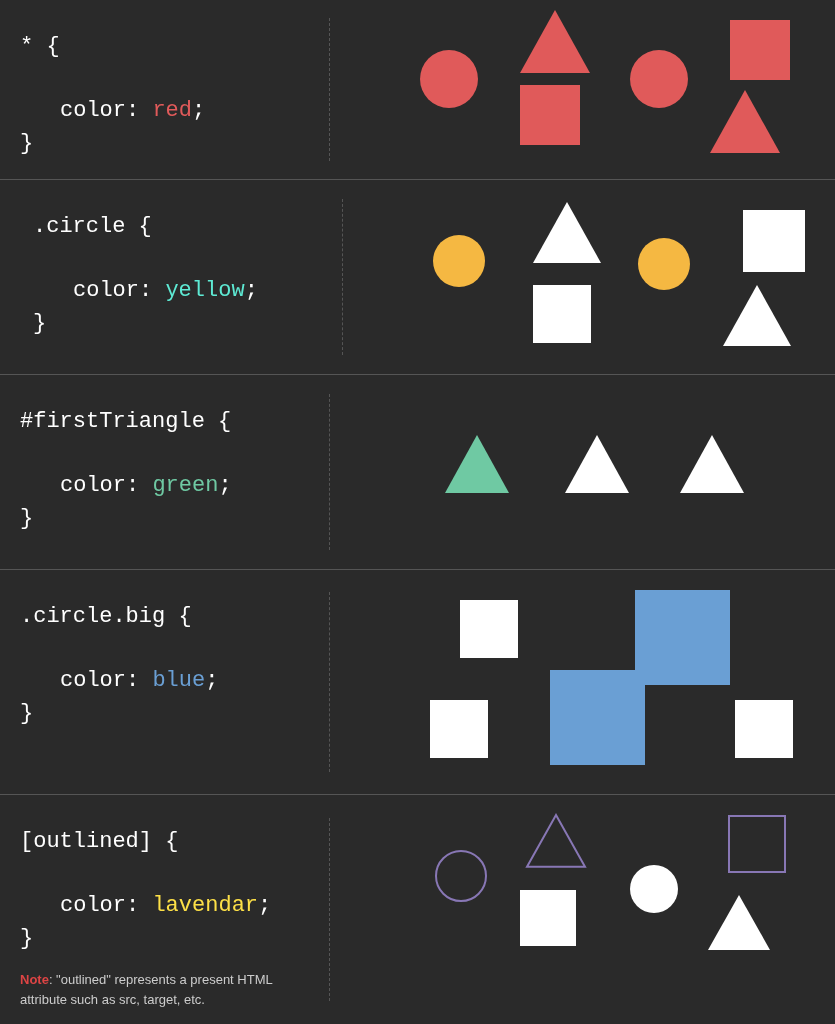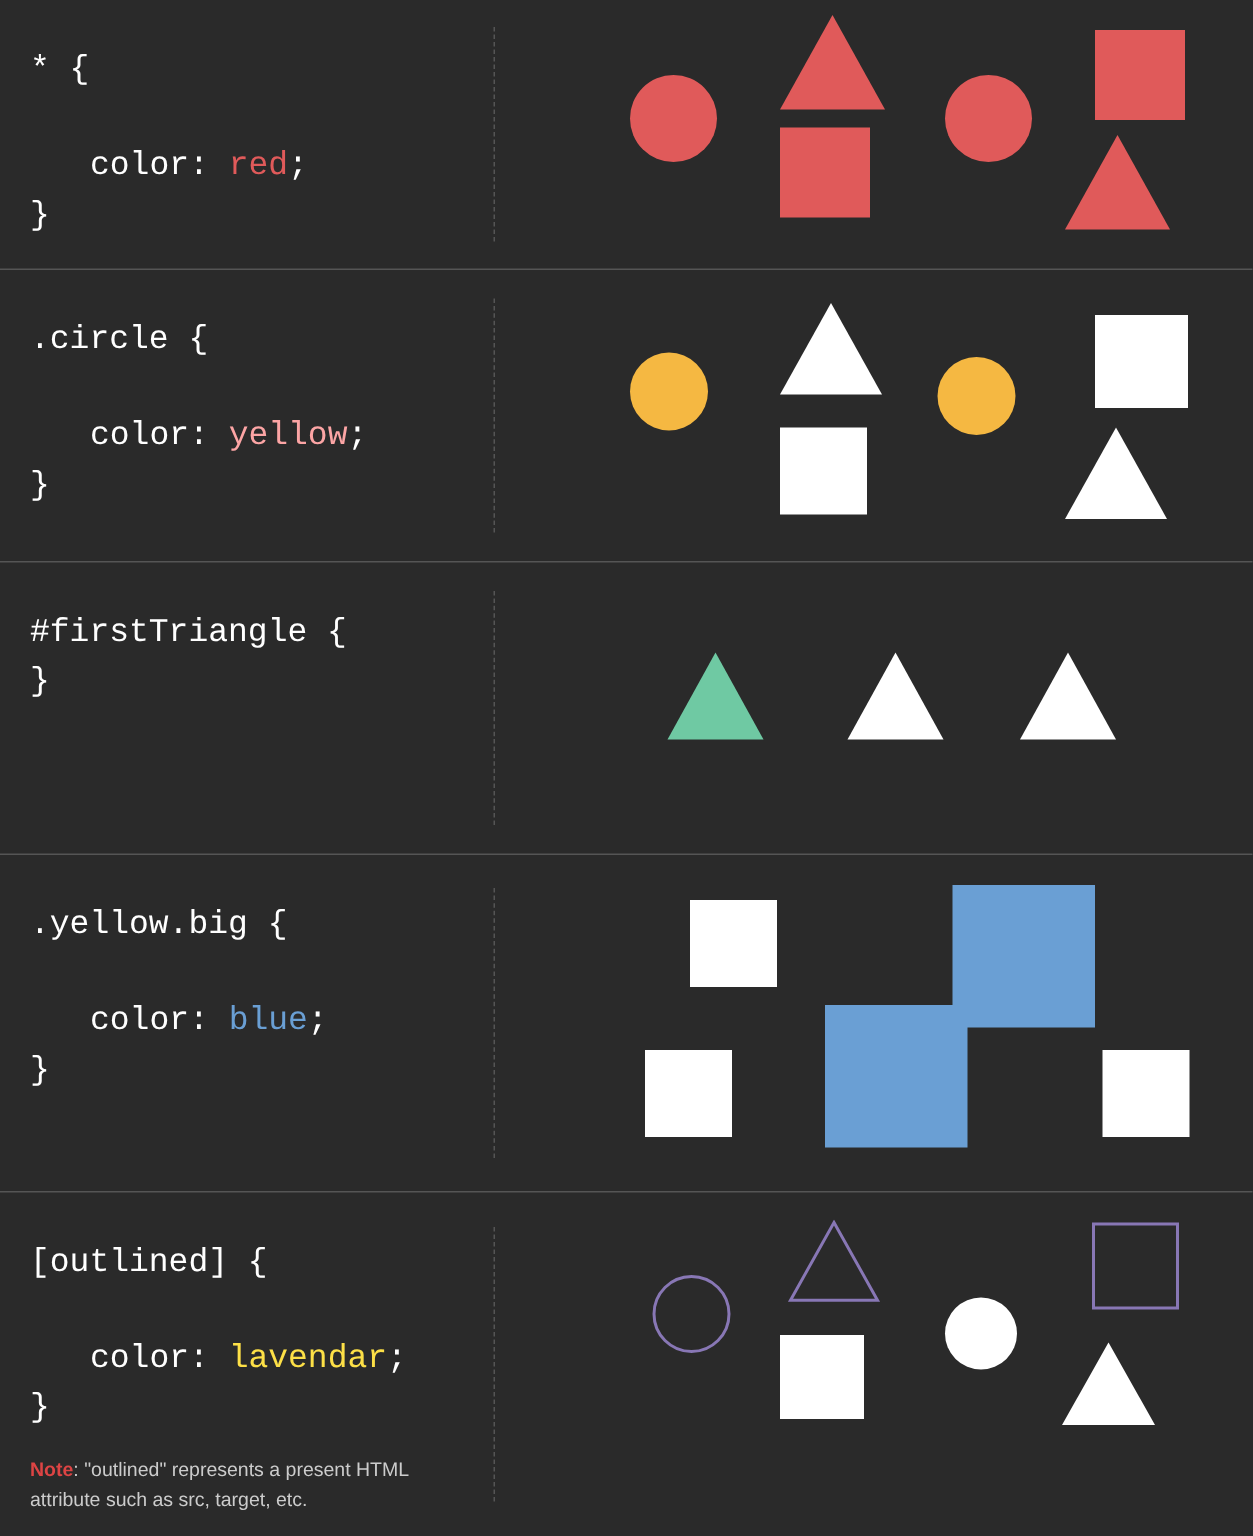--- a/index.html
+++ b/index.html
@@ -33,21 +33,21 @@
     border-right: 1px dashed #555;
   }
   .shape-col {
     flex: 1;
     position: relative;
     padding: 20px;
   }
   .selector { color: #fff; }
   .prop { color: #fff; padding-left: 40px; margin-top: 31px; }
   .val-red { color: #e05a5a; }
-  .val-yellow { color: #fca5a5; }
+  .val-yellow { color: #5eead4; }
   .val-green { color: #6fc9a3; }
   .val-blue { color: #6a9fd4; text-align: right; }
   .val-lavendar { color: #fde047; }
   .note {
     font-size: 13px;
     color: #ccc;
     margin-top: 15px;
     font-family: Arial, sans-serif;
   }
   .note-label { color: #d44; font-weight: bold; margin-top: 32px; }
@@ -68,49 +68,50 @@
       </div>
       <div class="shape-col">
         <div class="shape circle" style="left: 90px; top: 50px; width: 58px; height: 58px; background: rgb(224, 90, 90);"></div>
         <div class="shape triangle" style="left: 190px; top: 10px; border-left: 35px solid transparent; border-right: 35px solid transparent; border-bottom: 63px solid rgb(224, 90, 90);"></div>
         <div class="shape square" style="left: 190px; top: 85px; width: 60px; height: 60px; background: rgb(224, 90, 90);"></div>
         <div class="shape circle" style="left: 300px; top: 50px; width: 58px; height: 58px; background: rgb(224, 90, 90);"></div>
         <div class="shape square" style="left: 400px; top: 20px; width: 60px; height: 60px; background: rgb(224, 90, 90);"></div>
         <div class="shape triangle" style="left: 380px; top: 90px; border-left: 35px solid transparent; border-right: 35px solid transparent; border-bottom: 63px solid rgb(224, 90, 90);"></div>
       </div>
     </div>
-    <div class="row" style="height: 195px;">
+    <div class="row" style="height: 195px; padding-left: 13px;">
       <div class="code-col">
         <div><span class="selector">.circle {</span></div>
         <div class="prop"><span>color: </span><span class="val-yellow">yellow</span><span>;</span></div>
         <div>}</div>
       </div>
       <div class="shape-col">
         <div class="shape circle" style="left: 90px; top: 55px; width: 52px; height: 52px; background: rgb(245, 184, 66);"></div>
         <div class="shape triangle" style="left: 190px; top: 22px; border-left: 34px solid transparent; border-right: 34px solid transparent; border-bottom: 61.2px solid rgb(255, 255, 255);"></div>
         <div class="shape square" style="left: 190px; top: 105px; width: 58px; height: 58px; background: rgb(255, 255, 255);"></div>
         <div class="shape circle" style="left: 295px; top: 58px; width: 52px; height: 52px; background: rgb(245, 184, 66);"></div>
         <div class="shape square" style="left: 400px; top: 30px; width: 62px; height: 62px; background: rgb(255, 255, 255);"></div>
         <div class="shape triangle" style="left: 380px; top: 105px; border-left: 34px solid transparent; border-right: 34px solid transparent; border-bottom: 61.2px solid rgb(255, 255, 255);"></div>
       </div>
     </div>
     <div class="row" style="height: 195px;">
       <div class="code-col">
         <div><span class="selector">#firstTriangle {</span></div>
+        <div class="prop"><span>color: </span><span class="val-green">green</span><span>;</span></div>
         <div>}</div>
       </div>
       <div class="shape-col">
         <div class="shape triangle" style="left: 115px; top: 60px; border-left: 32.5px solid transparent; border-right: 32.5px solid transparent; border-bottom: 58.5px solid rgb(111, 201, 163);"></div>
         <div class="shape triangle" style="left: 235px; top: 60px; border-left: 32.5px solid transparent; border-right: 32.5px solid transparent; border-bottom: 58.5px solid rgb(255, 255, 255);"></div>
         <div class="shape triangle" style="left: 350px; top: 60px; border-left: 32.5px solid transparent; border-right: 32.5px solid transparent; border-bottom: 58.5px solid rgb(255, 255, 255);"></div>
       </div>
     </div>
     <div class="row" style="height: 225px;">
       <div class="code-col">
-        <div><span class="selector">.yellow.big {</span></div>
+        <div><span class="selector">.circle.big {</span></div>
         <div class="prop"><span>color: </span><span class="val-blue">blue</span><span>;</span></div>
         <div>}</div>
       </div>
       <div class="shape-col">
         <div class="shape square" style="left: 130px; top: 30px; width: 58px; height: 58px; background: rgb(255, 255, 255);"></div>
         <div class="shape square" style="left: 100px; top: 130px; width: 58px; height: 58px; background: rgb(255, 255, 255);"></div>
         <div class="shape square" style="left: 220px; top: 100px; width: 95px; height: 95px; background: rgb(106, 159, 212);"></div>
         <div class="shape square" style="left: 305px; top: 20px; width: 95px; height: 95px; background: rgb(106, 159, 212);"></div>
         <div class="shape square" style="left: 405px; top: 130px; width: 58px; height: 58px; background: rgb(255, 255, 255);"></div>
       </div>

